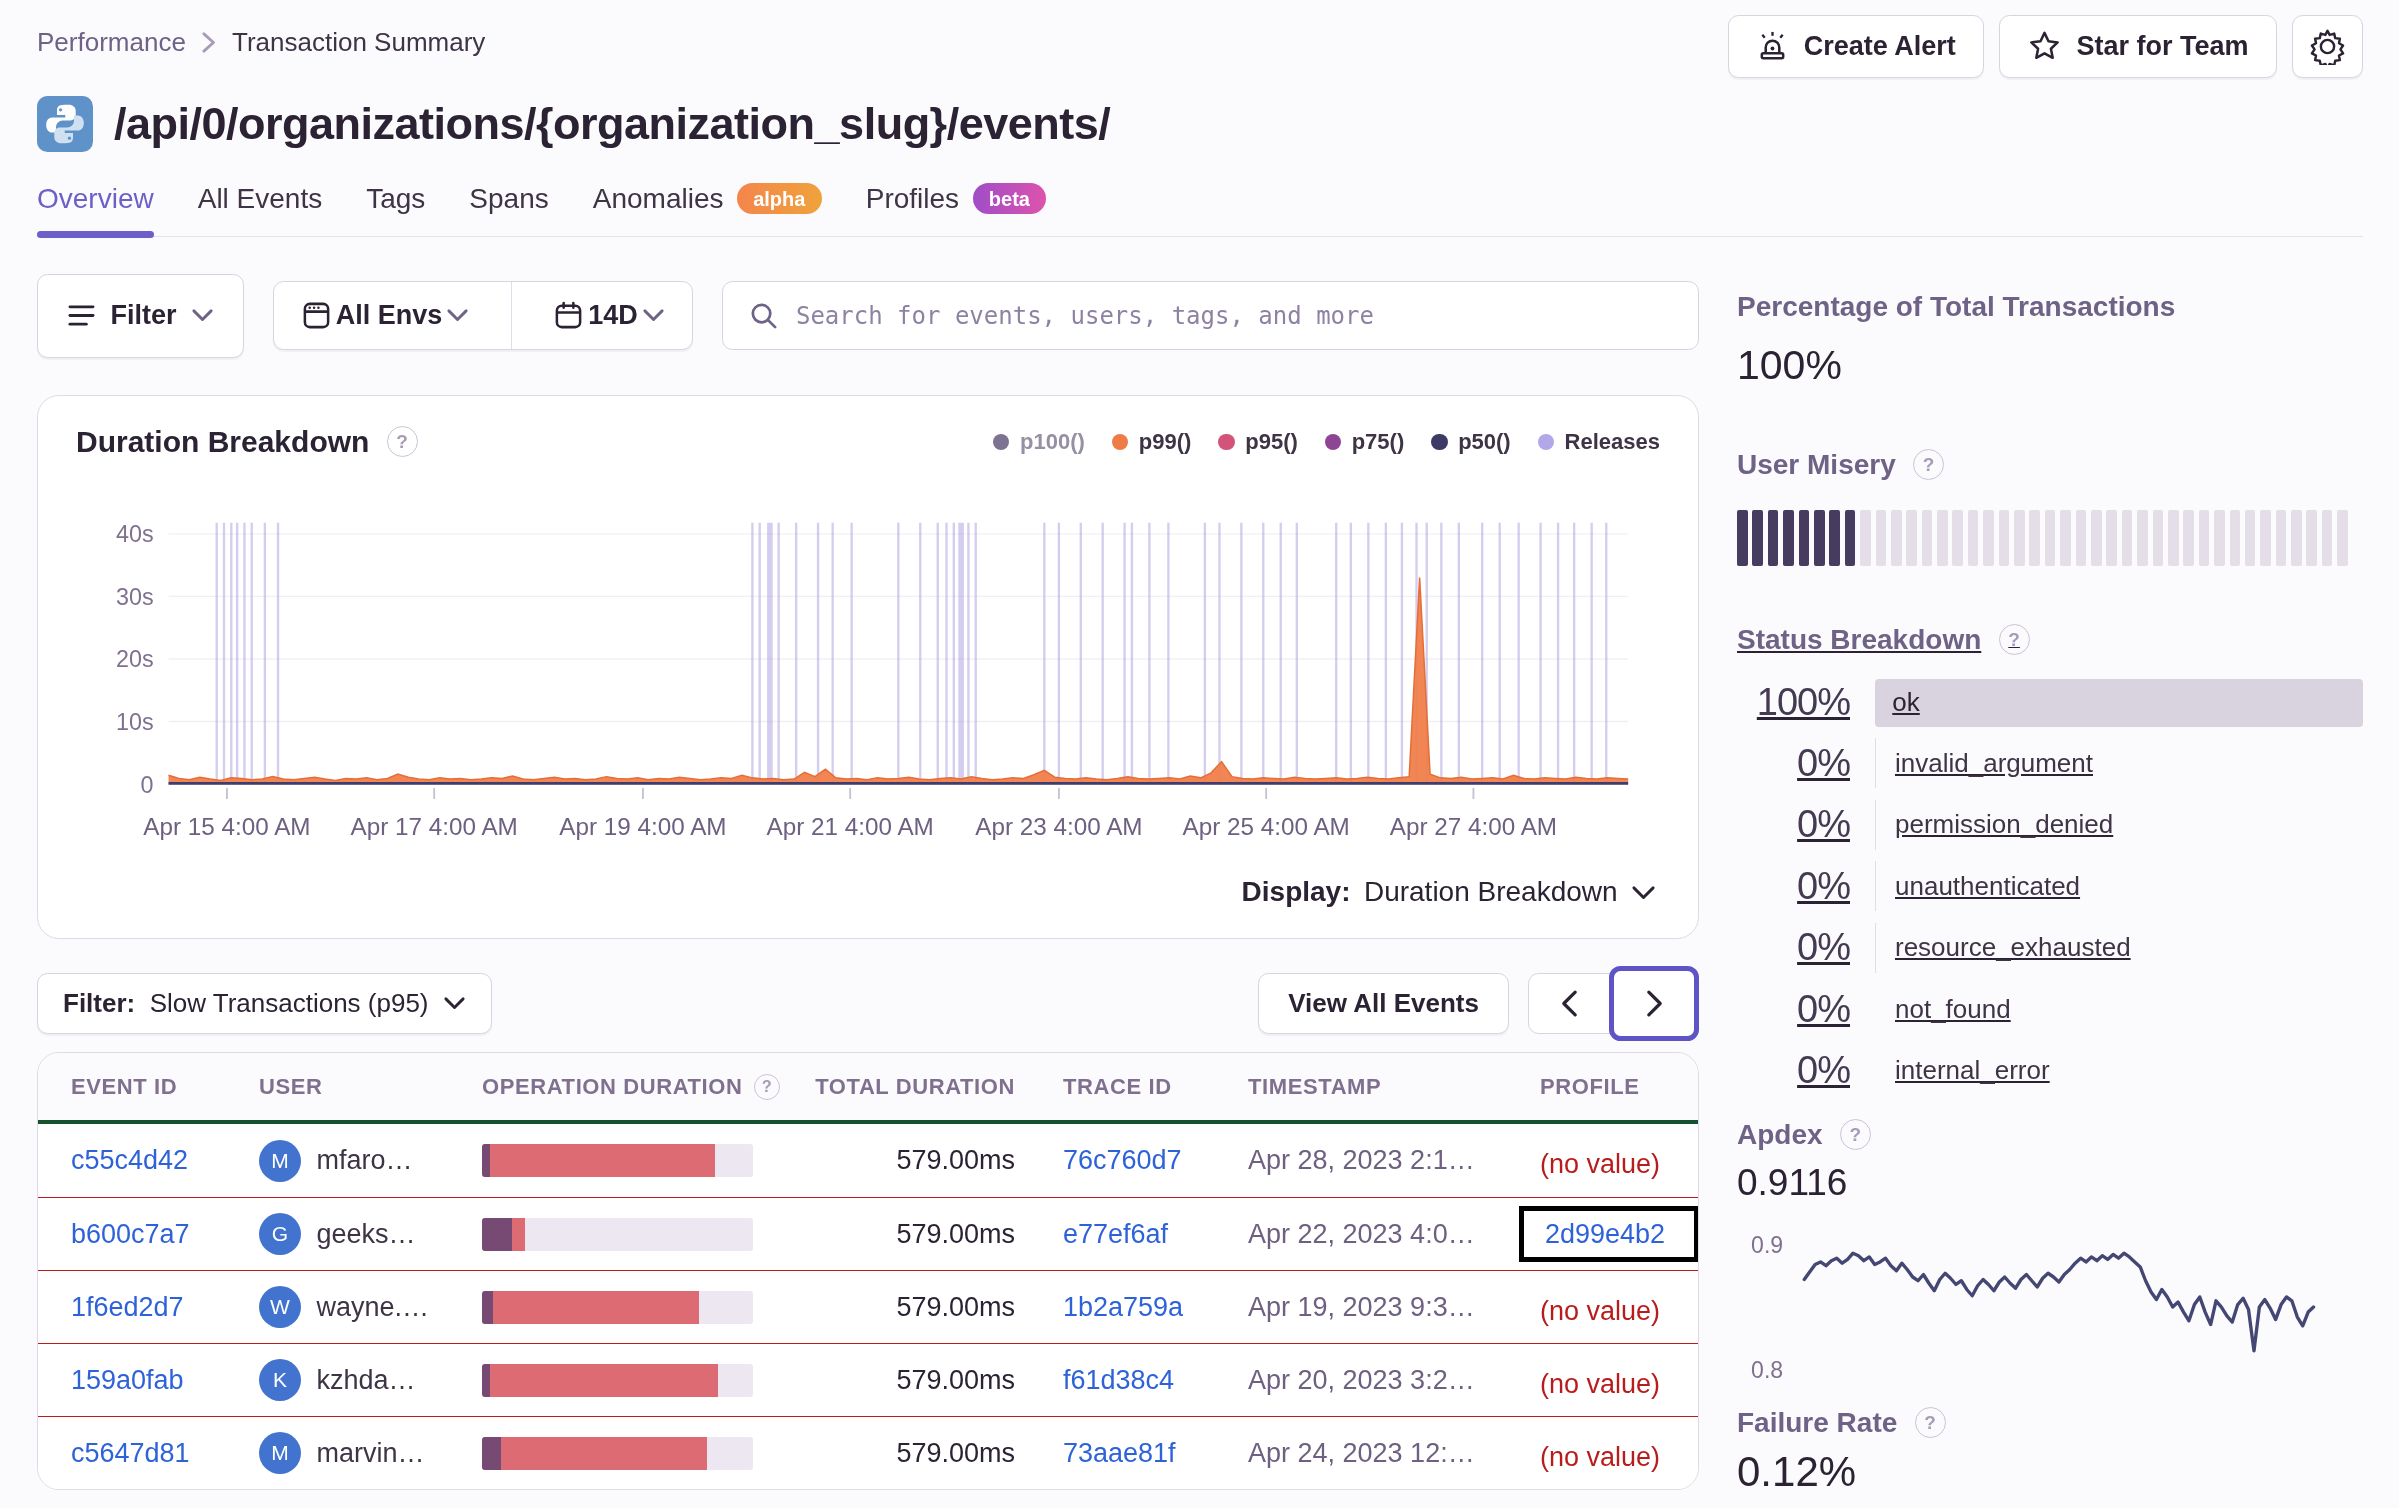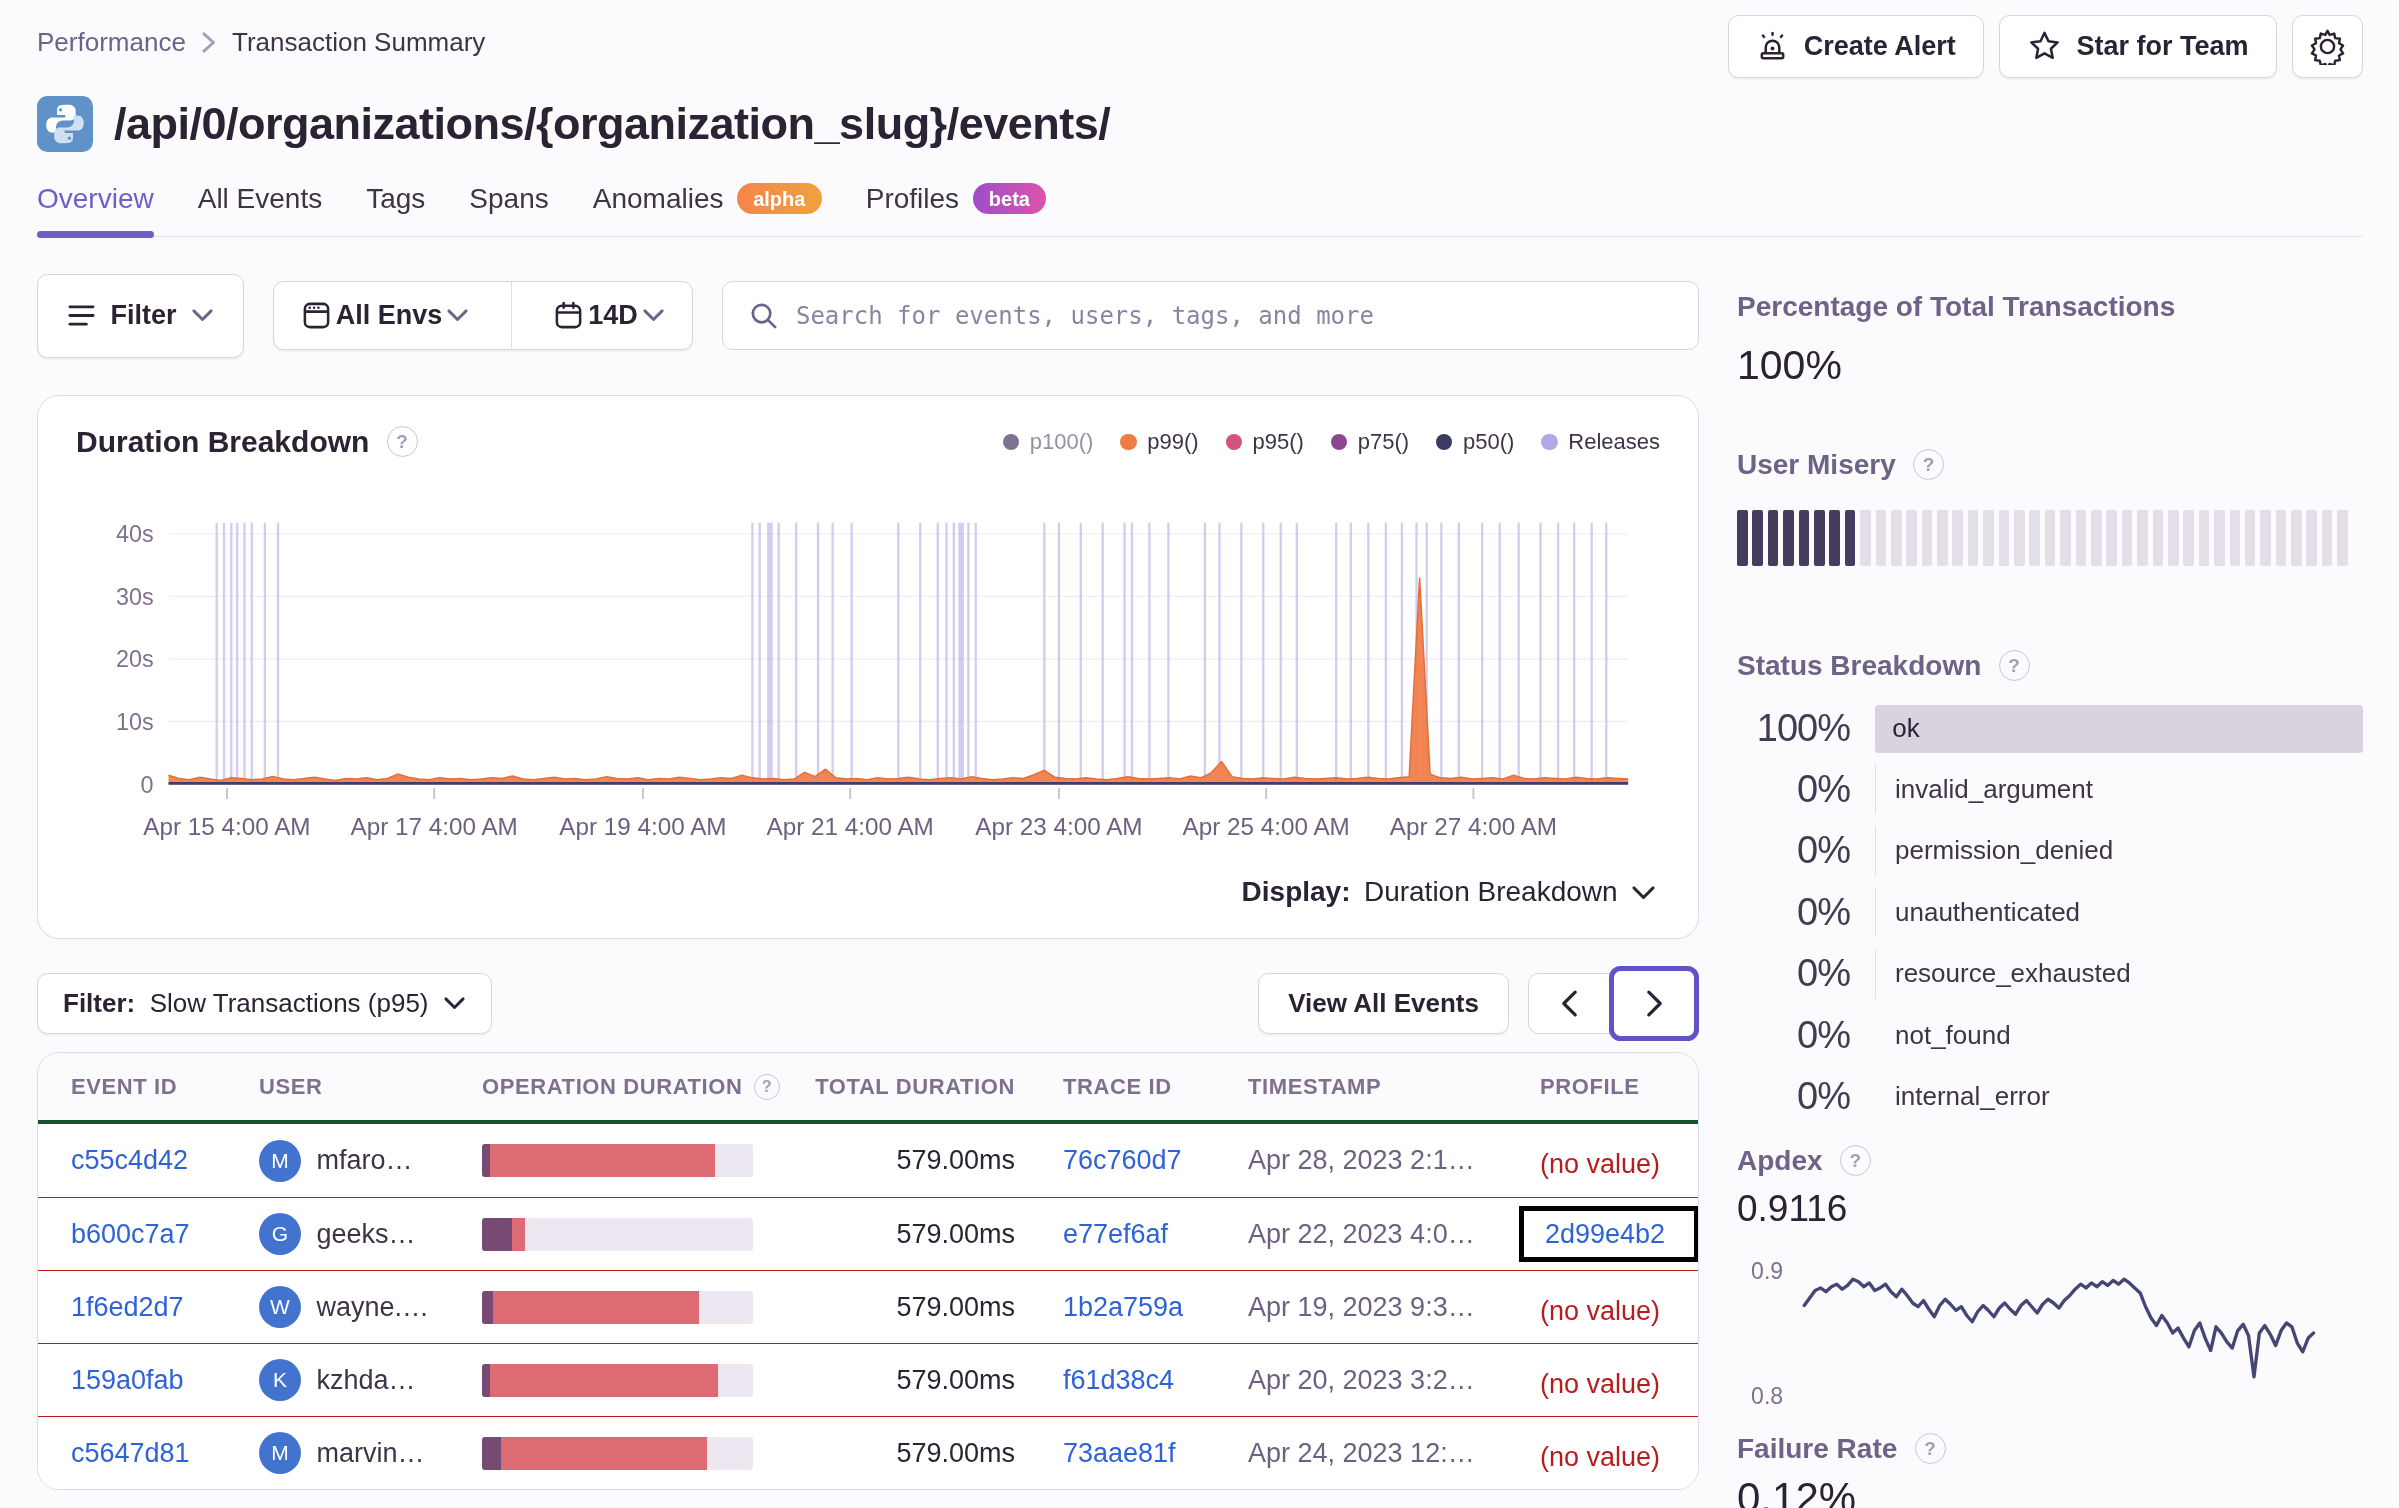--- a/index.html
+++ b/index.html
@@ -40,21 +40,21 @@
   .search input{flex:1;border:none;outline:none;font-family:"DejaVu Sans Mono",monospace;font-size:24px;color:#3E3446;background:transparent;}
   .search input::placeholder{color:#8E82A3;}
   
   .panel{background:#fff;border:1px solid #E0DAE6;border-radius:22px;}
   .chart-panel{margin-top:37px;height:544px;display:flex;flex-direction:column;}
   .panel-head{display:flex;justify-content:space-between;align-items:center;padding:29px 38px 1.9px 38px;}
   .panel-title{display:flex;gap:17.3px;align-items:center;font-size:30px;font-weight:700;color:#2B2233;}
   .help{width:31px;height:31px;border:1.9px solid #CCC3D6;border-radius:50%;color:#A79BB8;font-size:19px;font-weight:700;display:inline-flex;align-items:center;justify-content:center;flex:none;cursor:pointer;}
   .help.small{width:26px;height:26px;font-size:16.3px;}
   .legend{display:flex;gap:27px;align-items:center;}
-  .legend-item{display:flex;gap:10.6px;align-items:center;font-size:22px;color:#3E3446;cursor:pointer;}
+  .legend-item{display:flex;gap:10.6px;align-items:center;font-size:22px;color:#3E3446;cursor:pointer;font-weight:bold;}
   .legend-item.muted{color:#9790A4;}
   .ldot{width:16.3px;height:16.3px;border-radius:50%;flex:none;}
   #duration-chart{width:1660px;height:415px;display:block;}
   .display-row{display:flex;justify-content:flex-end;align-items:center;gap:13.4px;padding-right:42px;height:58px;margin-top:auto;margin-bottom:17.3px;font-size:28px;color:#2B2233;}
   .display-label{font-weight:700;}
   .display-value{cursor:pointer;}
   
   .table-controls{display:flex;justify-content:space-between;align-items:center;margin-top:27px;}
   .tc-filter{height:61px;padding:0 25px;font-size:26px;}
   .bold{font-weight:700;}
@@ -85,21 +85,21 @@
   .noval{color:#b91c1c;margin-top:8px;}
   .profile-box{border:5.8px solid #000;padding:7.7px 29px 7.7px 21px;margin-left:-21px;display:inline-flex;}
   
   .sidebar{flex:1;padding:17.3px 0 0 38px;min-width:0;}
   .side-title{font-size:28px;font-weight:700;color:#6F6287;}
   .side-title-row{display:flex;align-items:center;gap:17.3px;}
   .big-val{font-size:41px;margin-top:19px;color:#2B2233;}
   .sec-misery{margin-top:60px;}
   .misery{display:flex;gap:4.8px;margin-top:29px;}
   .misery .tick{width:10.6px;height:56px;border-radius:1.9px;flex:none;}
-  .sec-status{margin-top:84px;}
+  .sec-status{margin-top:58px;text-decoration:underline;}
   .status-rows{margin-top:23px;}
   .status-row{display:flex;align-items:center;margin-bottom:11.5px;}
   .status-pct{width:113px;text-align:right;font-size:38px;color:#443A52;flex:none;letter-spacing:-1px;}
   .status-zone{flex:1;margin-left:25px;min-width:0;}
   .ok-bar{height:48px;background:#D9D3DF;border-radius:3.8px;display:flex;align-items:center;padding-left:17.3px;font-size:26px;color:#2B2233;}
   .zero-label{height:50px;display:flex;align-items:center;padding-left:19px;font-size:26px;color:#3E3446;border-left:1.9px solid transparent;}
   .zero-label.line{border-left-color:#E2DCE8;}
   .sec-apdex{margin-top:23px;}
   .apdex-val{font-size:37px;margin-top:11.5px;color:#2B2233;}
   #apdex-chart{width:615px;height:183px;display:block;margin-top:5.8px;}

